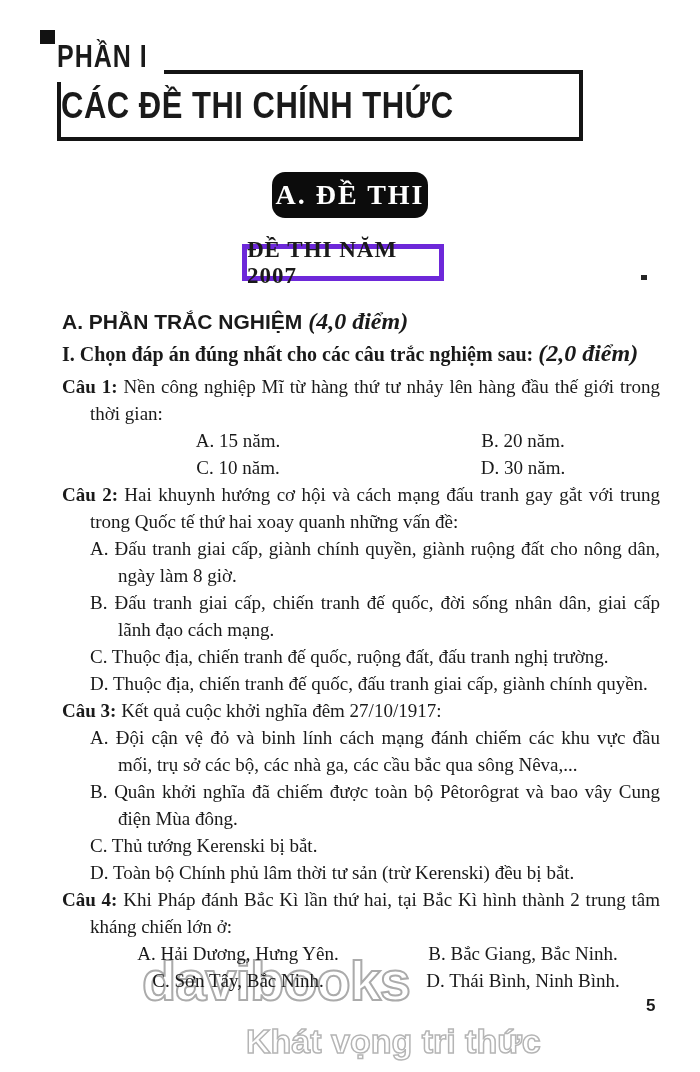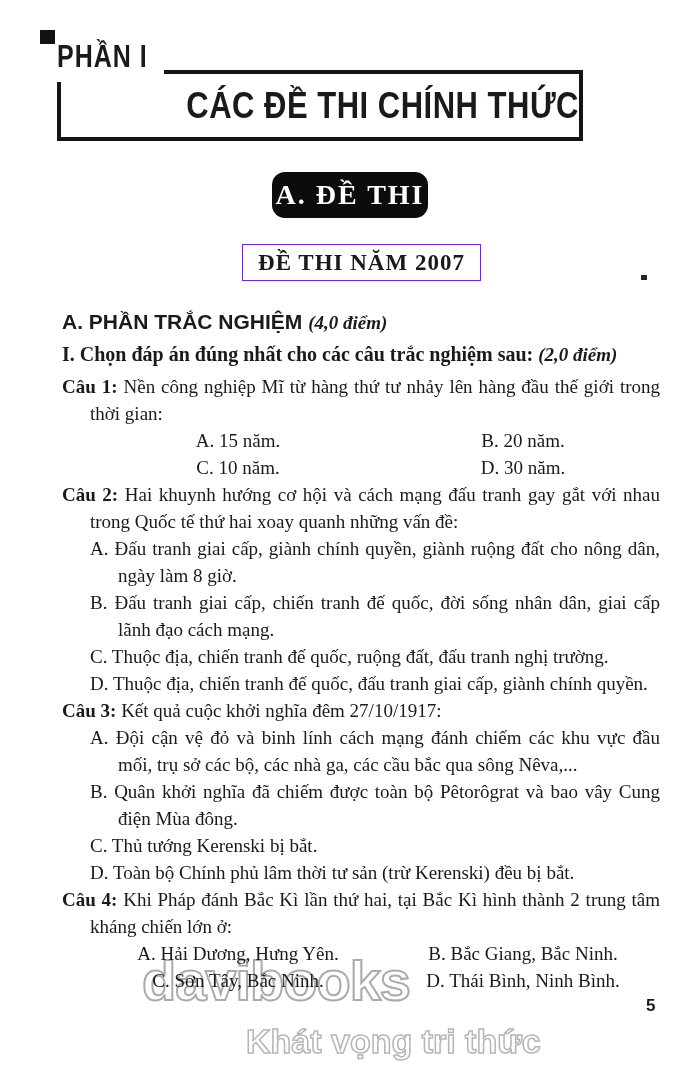--- a/index.html
+++ b/index.html
@@ -16,49 +16,49 @@
   .part-box {
     position:absolute; left:57px; top:70px; width:526px; height:71px;
     border:4px solid #141414; box-sizing:border-box;
   }
   .part-label {
     position:absolute; left:-4px; top:-28px; background:#ffffff;
     padding:0 16px 10px 0; line-height:26px;
     font-family:"Liberation Sans", sans-serif; font-weight:900; font-size:25px;
   }
   .part-label .cond { display:inline-block; transform:scaleY(1.22); transform-origin:left bottom; letter-spacing:1px; }
-  .part-title { width:100%; height:100%; display:flex; align-items:center; justify-content:flex-end; }
+  .part-title { width:100%; height:100%; display:flex; align-items:center; justify-content:flex-start; }
   .part-title .cond {
     display:inline-block; transform:scaleY(1.18); transform-origin:center;
     font-family:"Liberation Sans", sans-serif; font-weight:900; font-size:31px; letter-spacing:0.5px;
   }
 
   
   .badge {
     position:absolute; left:272px; top:172px; width:156px; height:46px;
     background:#0c0c0c; border-radius:13px;
     display:flex; align-items:center; justify-content:center;
   }
   .badge span { color:#ffffff; font-weight:700; font-size:28px; letter-spacing:2px; }
 
   
   .exam-box {
-    position:absolute; left:242px; top:244px; width:239px; height:37px;
-    border:1px solid #6d28d9; box-sizing:border-box;
+    position:absolute; left:242px; top:244px; width:202px; height:37px;
+    border:5px solid #6d28d9; box-sizing:border-box;
     display:flex; align-items:center; justify-content:center;
   }
   .exam-box span { font-weight:700; font-size:23px; letter-spacing:1px; }
 
   
   .content {
     position:absolute; left:62px; top:308px; width:598px; z-index:2;
     font-size:19px; line-height:27px; text-align:justify;
   }
   .h-a { margin:0 0 5px 0; font-family:"Liberation Sans", sans-serif; font-weight:700; font-size:21px; line-height:27px; }
-  .h-a .pts, .h-i .pts { font-family:"Liberation Serif", serif; font-style:italic; font-weight:700; font-size:19px; }
+  .h-a .pts, .h-i .pts { font-family:"Liberation Serif", serif; font-style:italic; font-weight:700; font-size:24px; }
   .h-i { margin:0 0 5px 0; font-weight:700; font-size:20px; line-height:27px; }
   .q p { margin:0; }
   .q-text { padding-left:28px; text-indent:-28px; }
   .q-label { font-weight:700; }
   .opts { margin-left:28px; }
   .opt { padding-left:28px; text-indent:-28px; }
   .opts.cols { display:grid; grid-template-columns:296px 1fr; text-align:center; }
   .opts.cols .opt { padding-left:0; text-indent:0; }
 
   
@@ -113,21 +113,21 @@
       <p class="q-text"><b class="q-label">Câu 1:</b> <span>Nền công nghiệp Mĩ từ hàng thứ tư nhảy lên hàng đầu thế giới trong thời gian:</span></p>
       <div class="opts cols">
         <p class="opt">A. 15 năm.</p>
         <p class="opt">B. 20 năm.</p>
         <p class="opt">C. 10 năm.</p>
         <p class="opt">D. 30 năm.</p>
       </div>
     </div>
 
     <div class="q">
-      <p class="q-text"><b class="q-label">Câu 2:</b> <span>Hai khuynh hướng cơ hội và cách mạng đấu tranh gay gắt với nhau trong Quốc tế thứ hai xoay quanh những vấn đề:</span></p>
+      <p class="q-text"><b class="q-label">Câu 2:</b> <span>Hai khuynh hướng cơ hội và cách mạng đấu tranh gay gắt với trung trong Quốc tế thứ hai xoay quanh những vấn đề:</span></p>
       <div class="opts">
         <p class="opt">A. Đấu tranh giai cấp, giành chính quyền, giành ruộng đất cho nông dân, ngày làm 8 giờ.</p>
         <p class="opt">B. Đấu tranh giai cấp, chiến tranh đế quốc, đời sống nhân dân, giai cấp lãnh đạo cách mạng.</p>
         <p class="opt">C. Thuộc địa, chiến tranh đế quốc, ruộng đất, đấu tranh nghị trường.</p>
         <p class="opt">D. Thuộc địa, chiến tranh đế quốc, đấu tranh giai cấp, giành chính quyền.</p>
       </div>
     </div>
 
     <div class="q">
       <p class="q-text"><b class="q-label">Câu 3:</b> <span>Kết quả cuộc khởi nghĩa đêm 27/10/1917:</span></p>

